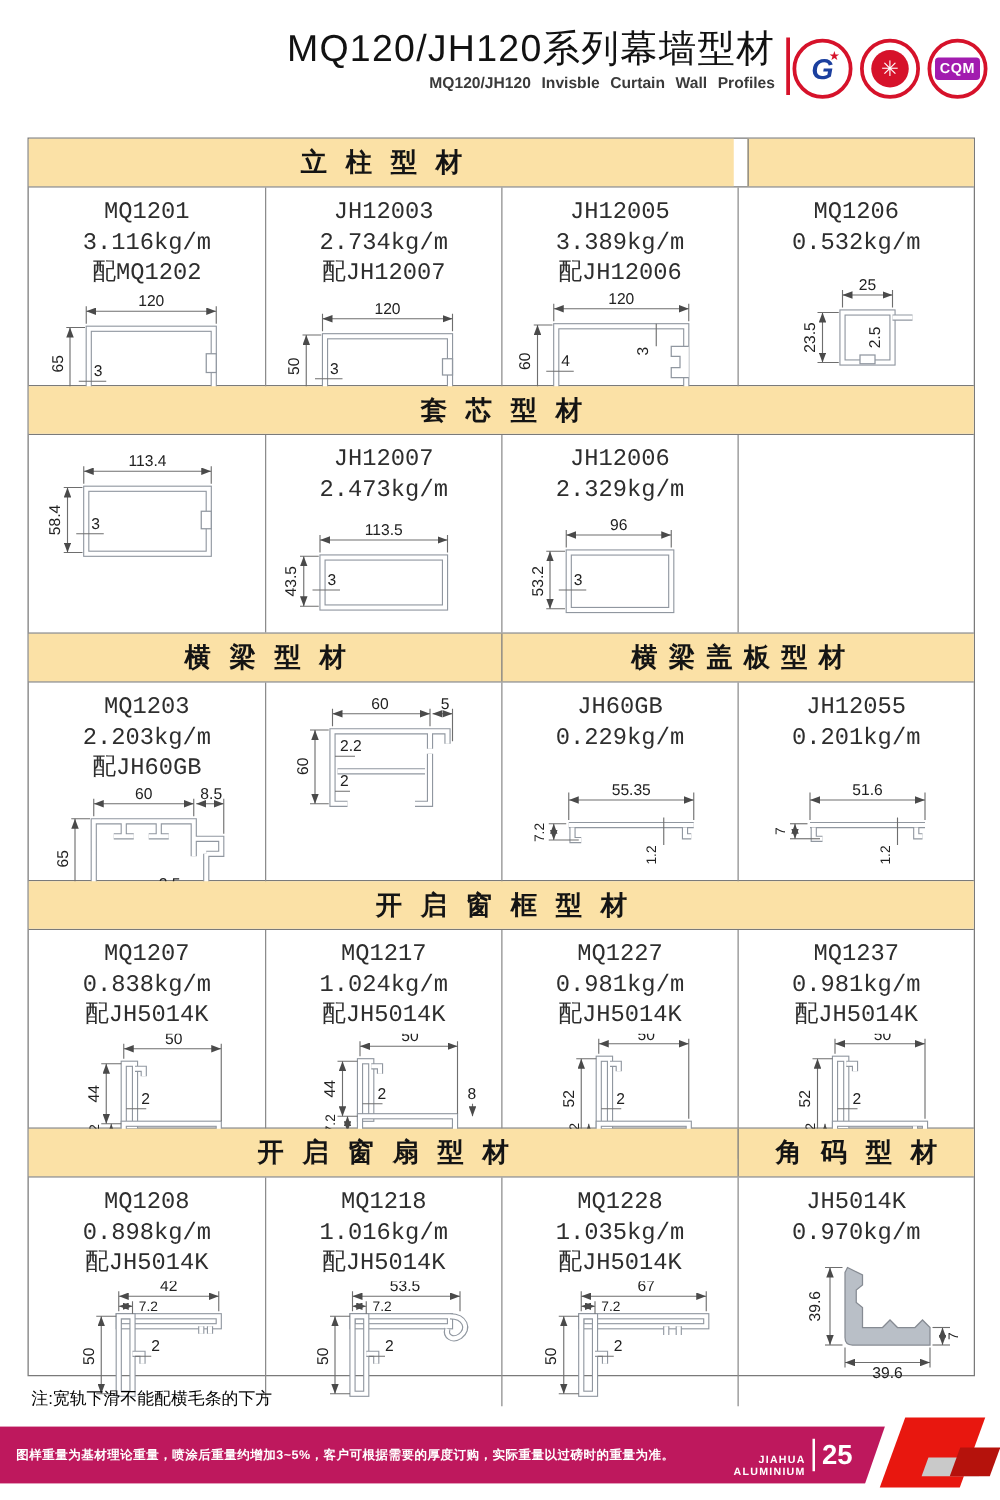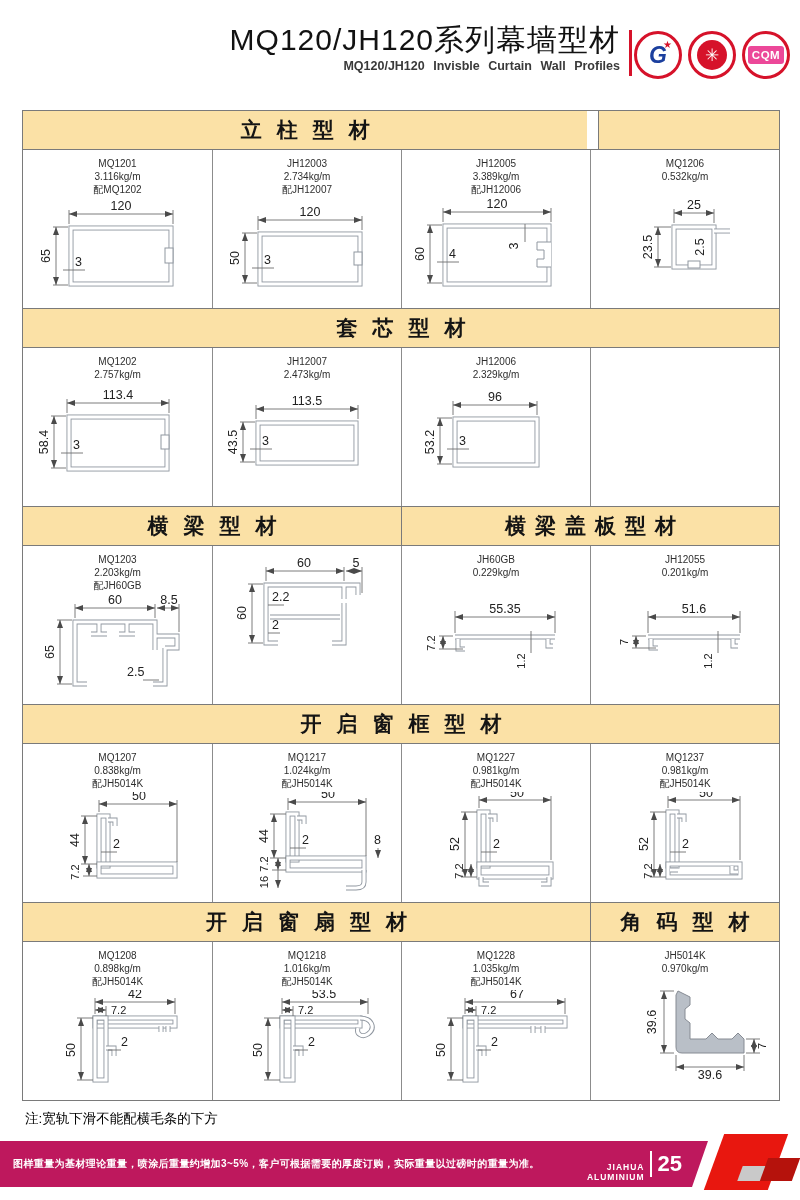--- a/index.html
+++ b/index.html
@@ -11,37 +11,37 @@
   .t-cn{font-size:30px;font-weight:normal;color:#121212;letter-spacing:1px;line-height:1.05;}
   .t-en{font-size:12.5px;color:#3a3a3a;font-weight:bold;margin-top:3px;word-spacing:5px;}
   .hdr-sep{position:absolute;top:30px;right:168px;width:3px;height:46px;background:#d6122a;}
   .logos{position:absolute;top:31px;right:10px;display:flex;gap:6px;}
   .logo{width:48px;height:48px;border-radius:50%;border:3px solid #d6122a;box-sizing:border-box;
         display:flex;align-items:center;justify-content:center;position:relative;background:#fff;}
   .logo-g{color:#1b3f9e;font-size:23px;font-weight:bold;font-style:italic;}
   .logo-star{position:absolute;top:5px;right:7px;color:#d6122a;font-size:10px;}
   .seal-core{width:30px;height:30px;border-radius:50%;background:#d6122a;color:#fff;
              display:flex;align-items:center;justify-content:center;font-size:17px;}
-  .cqm-band{background:#ec4899;color:#fff;font-weight:bold;font-size:11.5px;padding:3px 4px;
+  .cqm-band{background:#a21caf;color:#fff;font-weight:bold;font-size:11.5px;padding:3px 4px;
             border-radius:3px;letter-spacing:.5px;}
 
   
   .tbl{position:absolute;left:22px;top:110px;width:756px;border:1.5px solid #7a7a7a;background:#fff;}
   .sec-row{display:grid;grid-template-columns:repeat(4,1fr);height:38px;
            border-top:1px solid #7a7a7a;border-bottom:1px solid #7a7a7a;}
   .sec-row.first{border-top:none;gap:11px;}
   .sec-hd{background:#FBE1A6;display:flex;align-items:center;justify-content:center;
           font-size:21px;font-weight:bold;color:#141414;letter-spacing:15px;text-indent:15px;}
   .sec-hd.six{letter-spacing:9px;text-indent:9px;}
   .bl{border-left:1px solid #7a7a7a;}
   .s1{grid-column:span 1}.s2{grid-column:span 2}.s3{grid-column:span 3}.s4{grid-column:span 4}
   .row{display:grid;grid-template-columns:repeat(4,1fr);height:158px;}
   .cellp{border-left:1px solid #8c8c8c;text-align:center;padding-top:7px;box-sizing:border-box;}
   .cellp.fc{border-left:none;}
-  .lbl{font-size:10px;color:#2e2e2e;line-height:1.3;}
+  .lbl{font-size:19px;color:#2e2e2e;line-height:1.3;font-family:Liberation Mono, monospace;}
 
   
   svg.draw{display:block;margin:2px auto 0;}
   .po{stroke:#9097a0;stroke-width:5;fill:none;}
   .pi{stroke:#ffffff;stroke-width:3.2;fill:none;}
   .ps{stroke:#9097a0;stroke-width:1;fill:#fff;}
   .dl{stroke:#6e6e6e;stroke-width:.9;fill:none;}
   .dt{font:12.5px "Liberation Sans",sans-serif;fill:#222;}
   .dts{font:11px "Liberation Sans",sans-serif;fill:#222;}
   .solid{fill:#b9bfc7;stroke:#868b93;stroke-width:1;}
@@ -208,24 +208,20 @@
       </svg>
     </div>
   </div>
 
   <div class="sec-row">
     <div class="sec-hd s4">套芯型材</div>
   </div>
   <div class="row">
 
     <div class="cellp fc">
-      <div class="lbl">
-        <div>MQ1202</div>
-        <div>2.757kg/m</div>
-      </div>
       <svg class="draw" width="182" height="100" viewBox="0 0 182 100">
         <g>
           <rect class="po" x="42" y="34" width="98" height="52"></rect>
             <rect class="pi" x="42" y="34" width="98" height="52"></rect>
           <rect class="ps" x="134" y="52" width="8" height="14"></rect>
         </g>
         <g>
           <line class="dl" x1="40" y1="30" x2="40" y2="16"></line>
             <line class="dl" x1="142" y1="30" x2="142" y2="16"></line>
           <line class="dl" x1="40" y1="20" x2="142" y2="20" marker-start="url(#ar)" marker-end="url(#ar)"></line>

